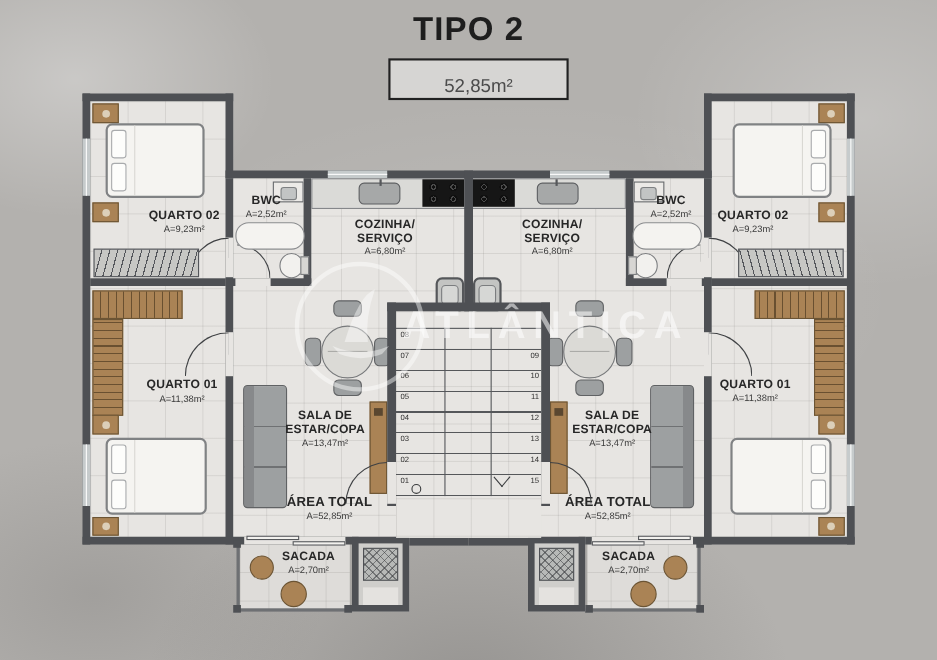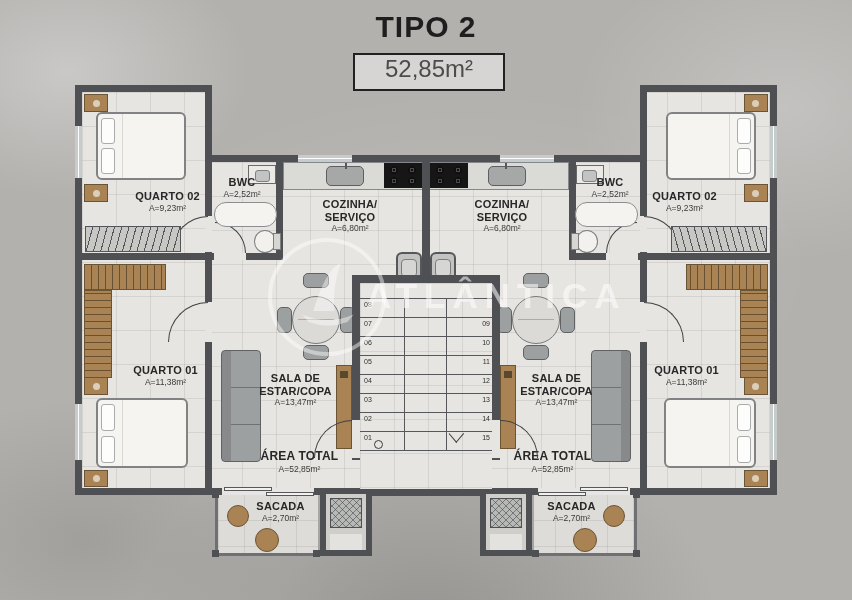--- a/index.html
+++ b/index.html
@@ -6,21 +6,21 @@
   body{background:#8f8d8b;font-family:"Liberation Sans",sans-serif}
   .page{position:relative;width:852px;height:600px;overflow:hidden;
     background:
       radial-gradient(ellipse 260px 180px at 8% 12%, rgba(255,255,255,.30), transparent 70%),
       radial-gradient(ellipse 300px 220px at 92% 18%, rgba(255,255,255,.22), transparent 70%),
       radial-gradient(ellipse 420px 300px at 50% 105%, rgba(96,94,92,.35), transparent 70%),
       radial-gradient(ellipse 300px 200px at 10% 90%, rgba(120,118,116,.30), transparent 70%),
       radial-gradient(ellipse 500px 260px at 55% 45%, rgba(255,255,255,.12), transparent 70%),
       #b3b1ae; padding-left: 48px;}
   .title{position:absolute;left:0;top:10px;width:100%;text-align:center;font-size:30px;font-weight:bold;color:#1e1e1e;letter-spacing:1px}
-  .badge{position:absolute;left:353px;top:53px;width:152px;height:38px;border:2px solid #212121;background:rgba(250,250,248,.5);display:flex;align-items:flex-start;justify-content:center;font-size:24px;color:#4c4c4c}
+  .badge{position:absolute;left:353px;top:53px;width:164px;height:38px;border:2px solid #212121;background:rgba(250,250,248,.5);display:flex;align-items:flex-end;justify-content:center;font-size:17px;color:#4c4c4c}
 
   .unit{position:absolute;top:0;width:426px;height:600px}
   .unit.left{left:0}
   .unit.right{left:426px;transform:scaleX(-1)}
   .unit.right .lbl{transform:scaleX(-1)}
   .unit>div{position:absolute}
   .ov>div,.ov>span{position:absolute}
   .wm>*{position:absolute}
 
   .f{background:
@@ -133,21 +133,21 @@
     background:repeating-linear-gradient(45deg, rgba(62,64,67,.55) 0 1px, transparent 1px 5px),
                repeating-linear-gradient(-45deg, rgba(62,64,67,.55) 0 1px, transparent 1px 5px),#b7b9b7}
   .shLow{left:330px;top:534px;width:32px;height:16px;background:#e4e2df}
 
   .lbl{position:absolute;text-align:center;color:#272727;line-height:1.15}
   .rname{font-weight:bold;font-size:11px;letter-spacing:.2px}
   .rarea{font-size:8.5px;margin-top:1px;color:#3b3b3b}
   .lbl-q2{left:105px;top:190px;width:125px}
   .lbl-bwc{left:207px;top:176px;width:70px}
   .lbl-coz{left:296px;top:198px;width:108px}
-  .lbl-q1{left:103px;top:364px;width:125px}
+  .lbl-q1{left:103px;top:344px;width:125px}
   .lbl-sala{left:238px;top:372px;width:115px}
   .lbl-tot{left:242px;top:450px;width:115px}
   .lbl-tot .rname{font-size:12px}
   .lbl-sac{left:238px;top:500px;width:85px}
 
   .ov{position:absolute;left:0;top:0;width:852px;height:600px}
   .sw-l{left:352px;top:275px;width:8px;height:185px;background:#4e5054}
   .sw-r{left:492px;top:275px;width:8px;height:185px;background:#4e5054}
   .sw-t{left:352px;top:275px;width:148px;height:8px;background:#4e5054}
   .cw{left:422px;top:155px;width:8px;height:128px;background:#4e5054}

